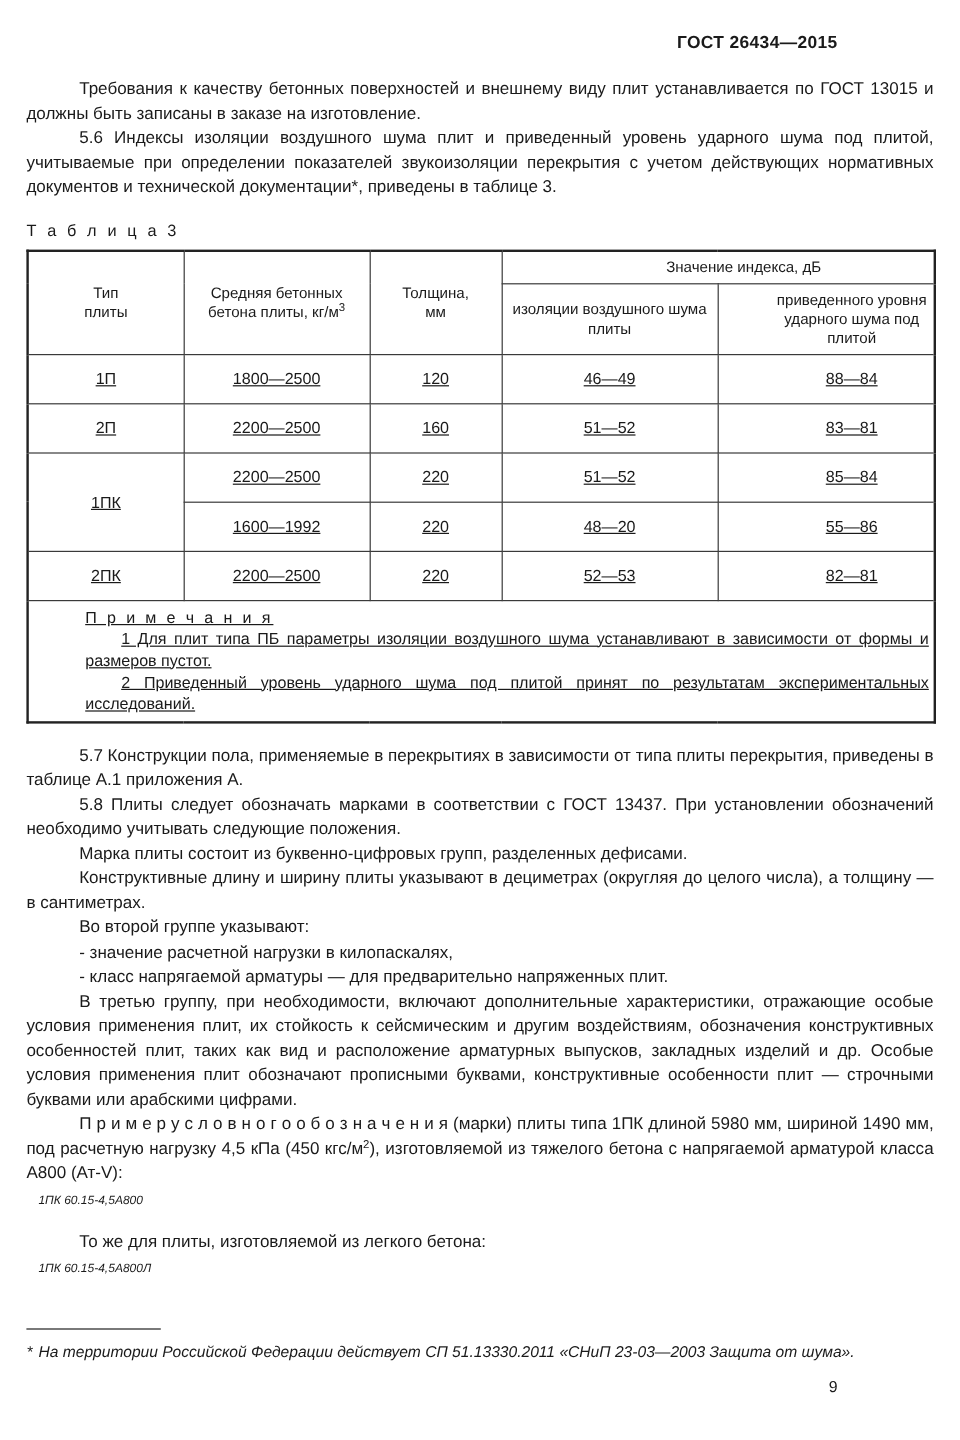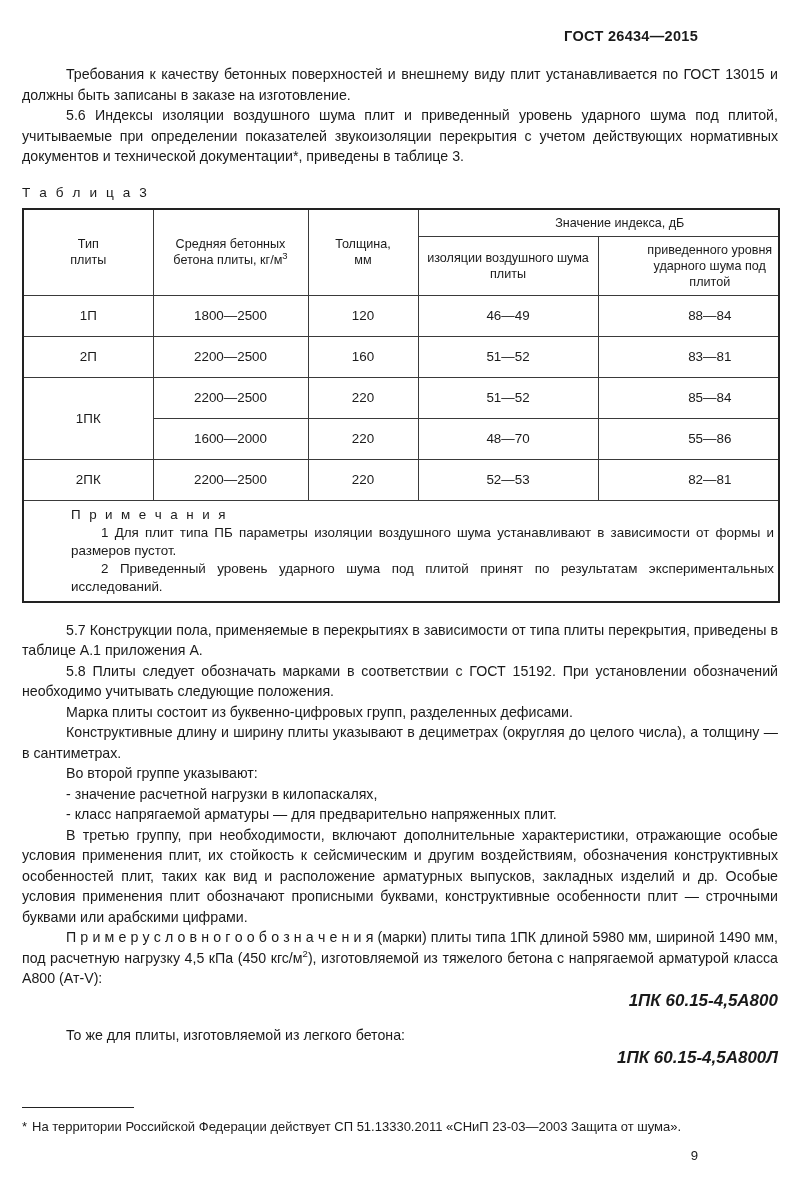--- a/index.html
+++ b/index.html
@@ -47,26 +47,25 @@
     font-size: 14.2px;
     line-height: 20.5px;
     text-align: justify;
     text-justify: inter-word;
     hyphens: none;
   }
   p.t.ind { text-indent: 44px; }
   p.t.noj { text-align: left; }
   .center-italic {
     margin: 0;
-    font-size: 17px;
+    font-size: 10px;
     line-height: 20.5px;
     font-style: italic;
-    text-align: right;
+    text-align: left;
     padding-left: 10px;
-    font-weight: bold;
   }
   .gap-s { height: 2px; }
   sup { font-size: 9.5px; vertical-align: super; line-height: 0; }
 
   
   .table-caption {
     margin: 0 0 8px 0;
     font-size: 13.6px;
     letter-spacing: 2.6px;
   }
@@ -86,20 +85,21 @@
     padding: 5px 4px;
     font-weight: normal;
   }
   table.gost thead td {
     line-height: 16px;
     font-size: 12.6px;
   }
   table.gost tbody td {
     height: 30px;
     font-size: 13.4px;
+    text-decoration: underline;
   }
   table.gost .outer-top { border-top: 2px solid #222; }
   table.gost .outer-left { border-left: 2px solid #222; }
   table.gost .outer-right { border-right: 2px solid #222; padding-left: 47px; }
   table.gost .outer-bottom { border-bottom: 2px solid #222; }
   td.hdr-tall { height: 66px; }
   td.notes {
     text-align: left;
     vertical-align: top;
     padding: 7px 10px 9px 10px;
@@ -126,20 +126,21 @@
     height: 0;
     border-top: 1.6px solid #222;
   }
   .footnote {
     position: absolute;
     left: 22px;
     top: 1118px;
     width: 756px;
     font-size: 13px;
     line-height: 18px;
+    font-style: italic;
   }
   .footnote .mark { margin-right: 5px; }
   .page-number {
     position: absolute;
     right: 22px;
     top: 1148px;
     font-size: 13.2px;
   }
 </style>
 </head>
@@ -212,23 +213,23 @@
           <td class="outer-right">83—81</td>
         </tr>
         <tr>
           <td rowspan="2" class="outer-left">1ПК</td>
           <td>2200—2500</td>
           <td>220</td>
           <td>51—52</td>
           <td class="outer-right">85—84</td>
         </tr>
         <tr>
-          <td>1600—2000</td>
+          <td>1600—1992</td>
           <td>220</td>
-          <td>48—70</td>
+          <td>48—20</td>
           <td class="outer-right">55—86</td>
         </tr>
         <tr>
           <td class="outer-left">2ПК</td>
           <td>2200—2500</td>
           <td>220</td>
           <td>52—53</td>
           <td class="outer-right">82—81</td>
         </tr>
         <tr>
@@ -237,21 +238,21 @@
             <p class="n">1  Для плит типа ПБ параметры изоляции воздушного шума устанавливают в зависимости от формы и размеров пустот.</p>
             <p class="n">2  Приведенный уровень ударного шума под плитой принят по результатам экспериментальных исследований.</p>
           </td>
         </tr>
       </tbody>
     </table>
 
     <div style="height:17px"></div>
 
     <p class="t ind">5.7  Конструкции пола, применяемые в перекрытиях в зависимости от типа плиты перекрытия, приведены в таблице А.1 приложения А.</p>
-    <p class="t ind">5.8  Плиты следует обозначать марками в соответствии с ГОСТ 15192. При установлении обозначений необходимо учитывать следующие положения.</p>
+    <p class="t ind">5.8  Плиты следует обозначать марками в соответствии с ГОСТ 13437. При установлении обозначений необходимо учитывать следующие положения.</p>
     <p class="t ind noj">Марка плиты состоит из буквенно-цифровых групп, разделенных дефисами.</p>
     <p class="t ind">Конструктивные длину и ширину плиты указывают в дециметрах (округляя до целого числа), а толщину — в сантиметрах.</p>
     <p class="t ind noj">Во второй группе указывают:</p>
     <p class="t ind noj">- значение расчетной нагрузки в килопаскалях,</p>
     <p class="t ind noj">- класс напрягаемой арматуры — для предварительно напряженных плит.</p>
     <p class="t ind">В третью группу, при необходимости, включают дополнительные характеристики, отражающие особые условия применения плит, их стойкость к сейсмическим и другим воздействиям, обозначения конструктивных особенностей плит, таких как вид и расположение арматурных выпусков, закладных изделий и др. Особые условия применения плит обозначают прописными буквами, конструктивные особенности плит — строчными буквами или арабскими цифрами.</p>
 
     <p class="t ind"><span>П р и м е р   у с л о в н о г о   о б о з н а ч е н и я</span><span>  (марки) плиты типа 1ПК длиной 5980 мм, шириной 1490 мм, под расчетную нагрузку 4,5 кПа (450 кгс/м</span><sup>2</sup><span>), изготовляемой из тяжелого бетона с напрягаемой арматурой класса А800 (Ат-V):</span></p>
 
     <div class="gap-s"></div>

